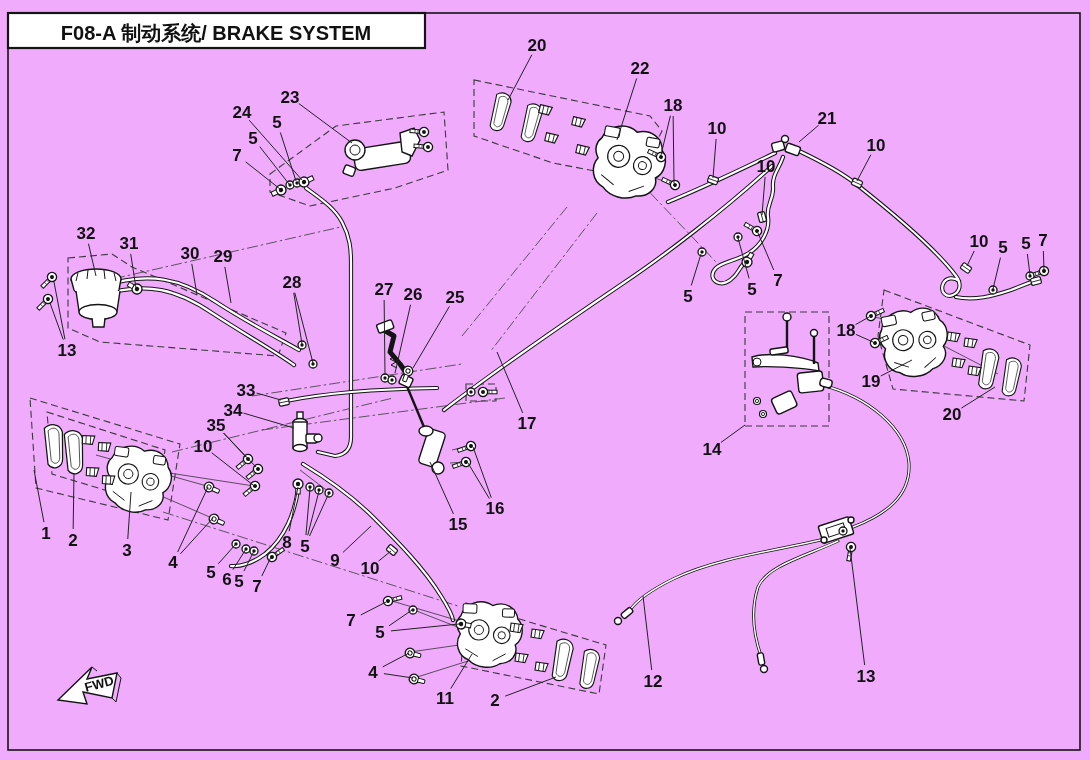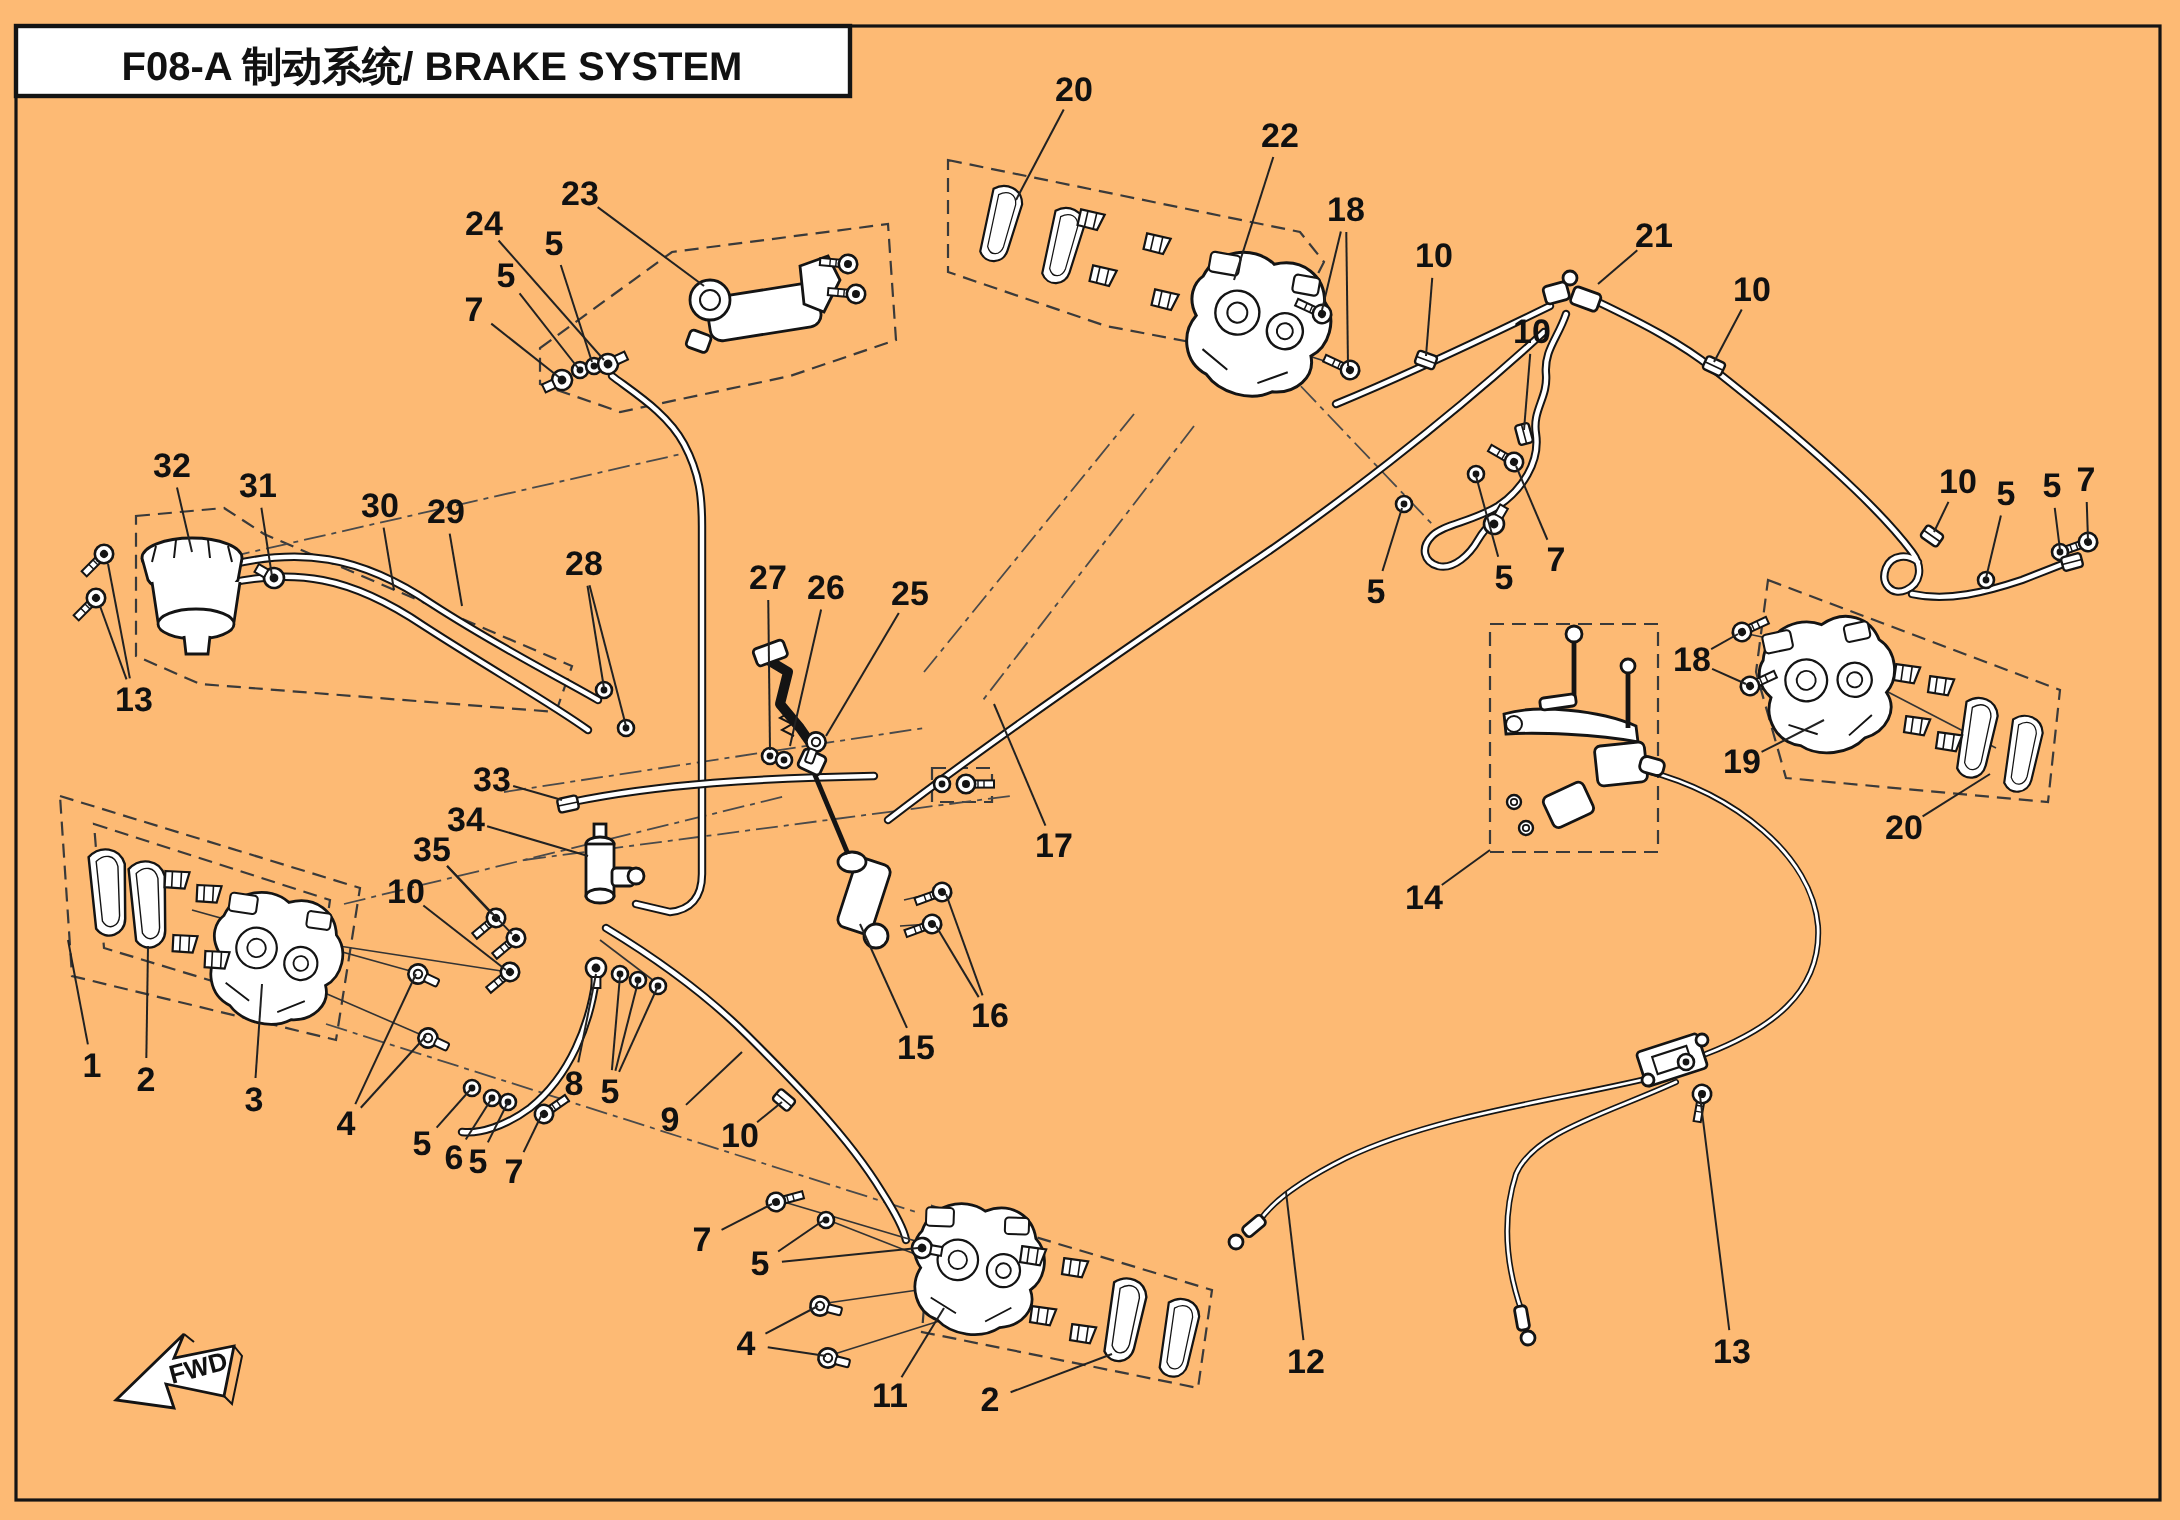--- a/index.html
+++ b/index.html
@@ -1,16 +1,16 @@
 <!DOCTYPE html>
 <html><head>
 <meta charset="utf-8">
 <style>
   html,body{margin:0;padding:0;background:#fff;}
-  .stage{width:1090px;height:760px;position:relative;background:#fdba74;overflow:hidden;
+  .stage{width:1090px;height:760px;position:relative;background:#f0abfc;overflow:hidden;
          font-family:"Liberation Sans",sans-serif;}
   svg{display:block;}
   .frame{fill:none;stroke:#141414;stroke-width:1.6;}
   .titlebox{fill:#fff;stroke:#141414;stroke-width:2.2;}
   .title{font:bold 20px "Liberation Sans",sans-serif;fill:#111;text-anchor:middle;}
   .dashed{fill:none;stroke:#3a3a3a;stroke-width:1.1;stroke-dasharray:7 4;}
   .phantom{fill:none;stroke:#4a4a4a;stroke-width:.9;stroke-dasharray:11 3 2.5 3;}
   .axis{stroke:#333;stroke-width:.8;fill:none;}
   .tube{fill:none;stroke:#151515;stroke-width:4.2;stroke-linecap:round;}
   .tube-core{fill:none;stroke:#fff;stroke-width:2.2;stroke-linecap:round;}

